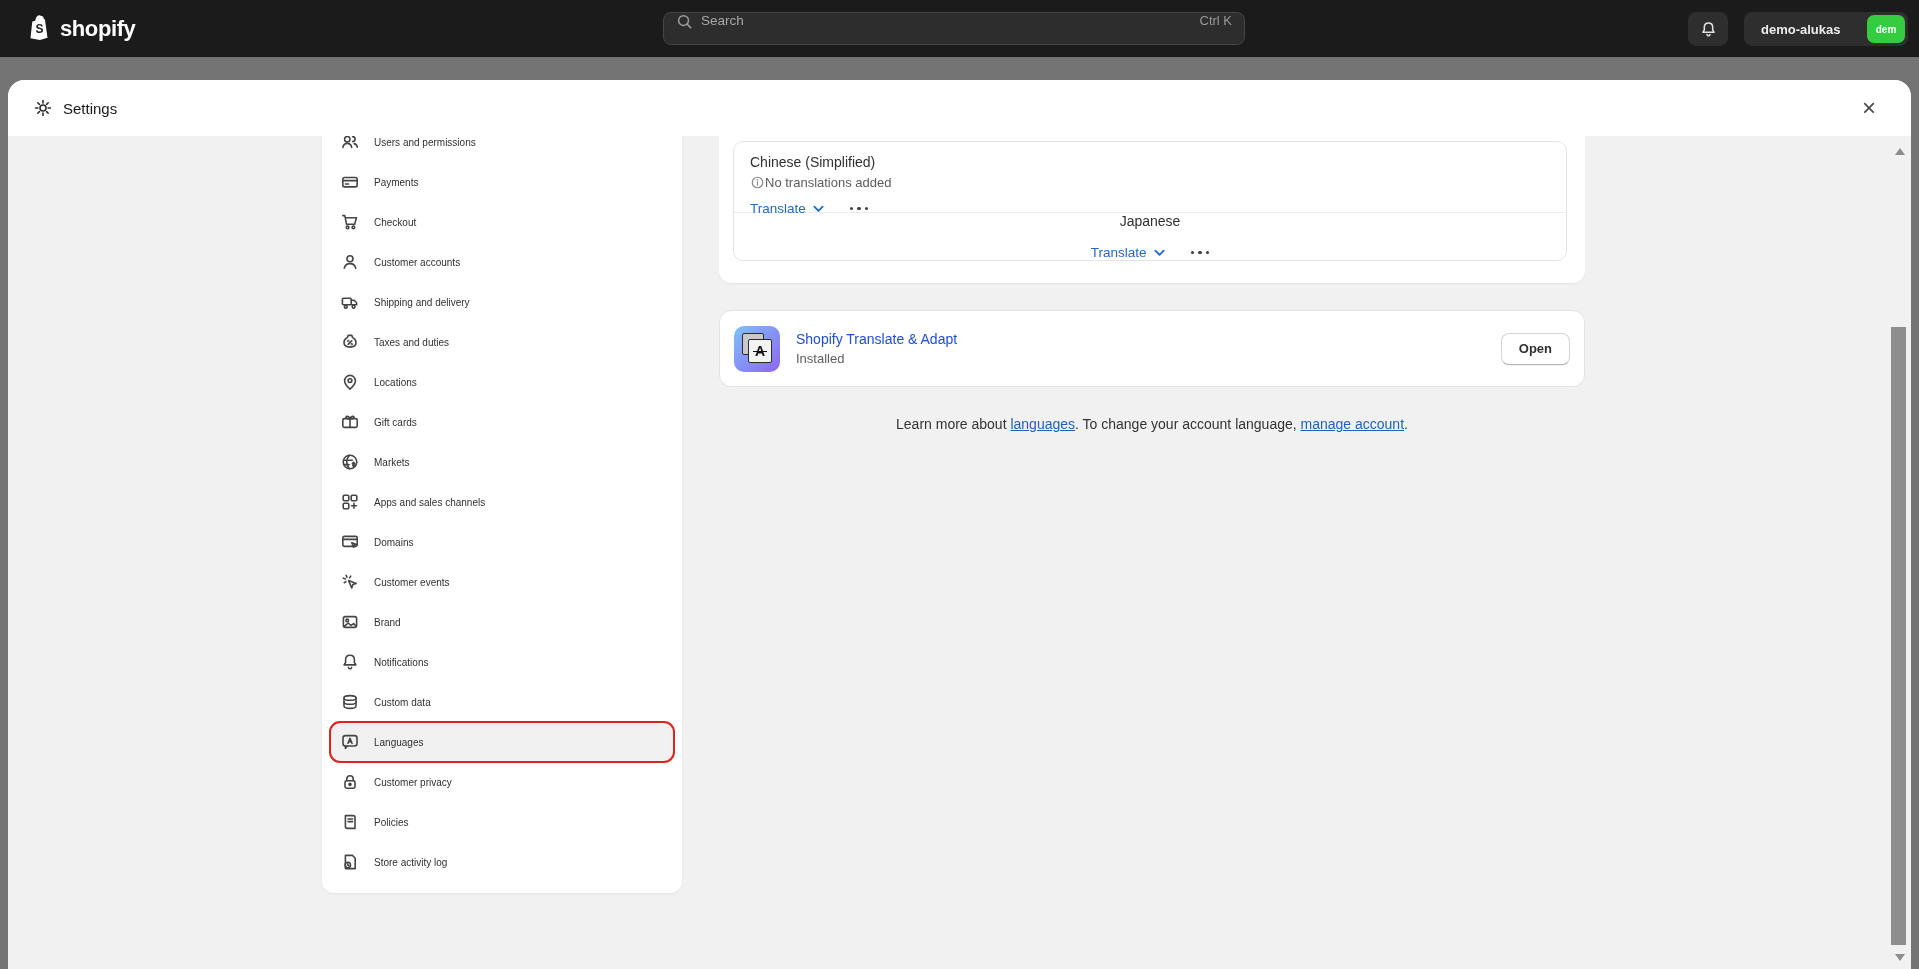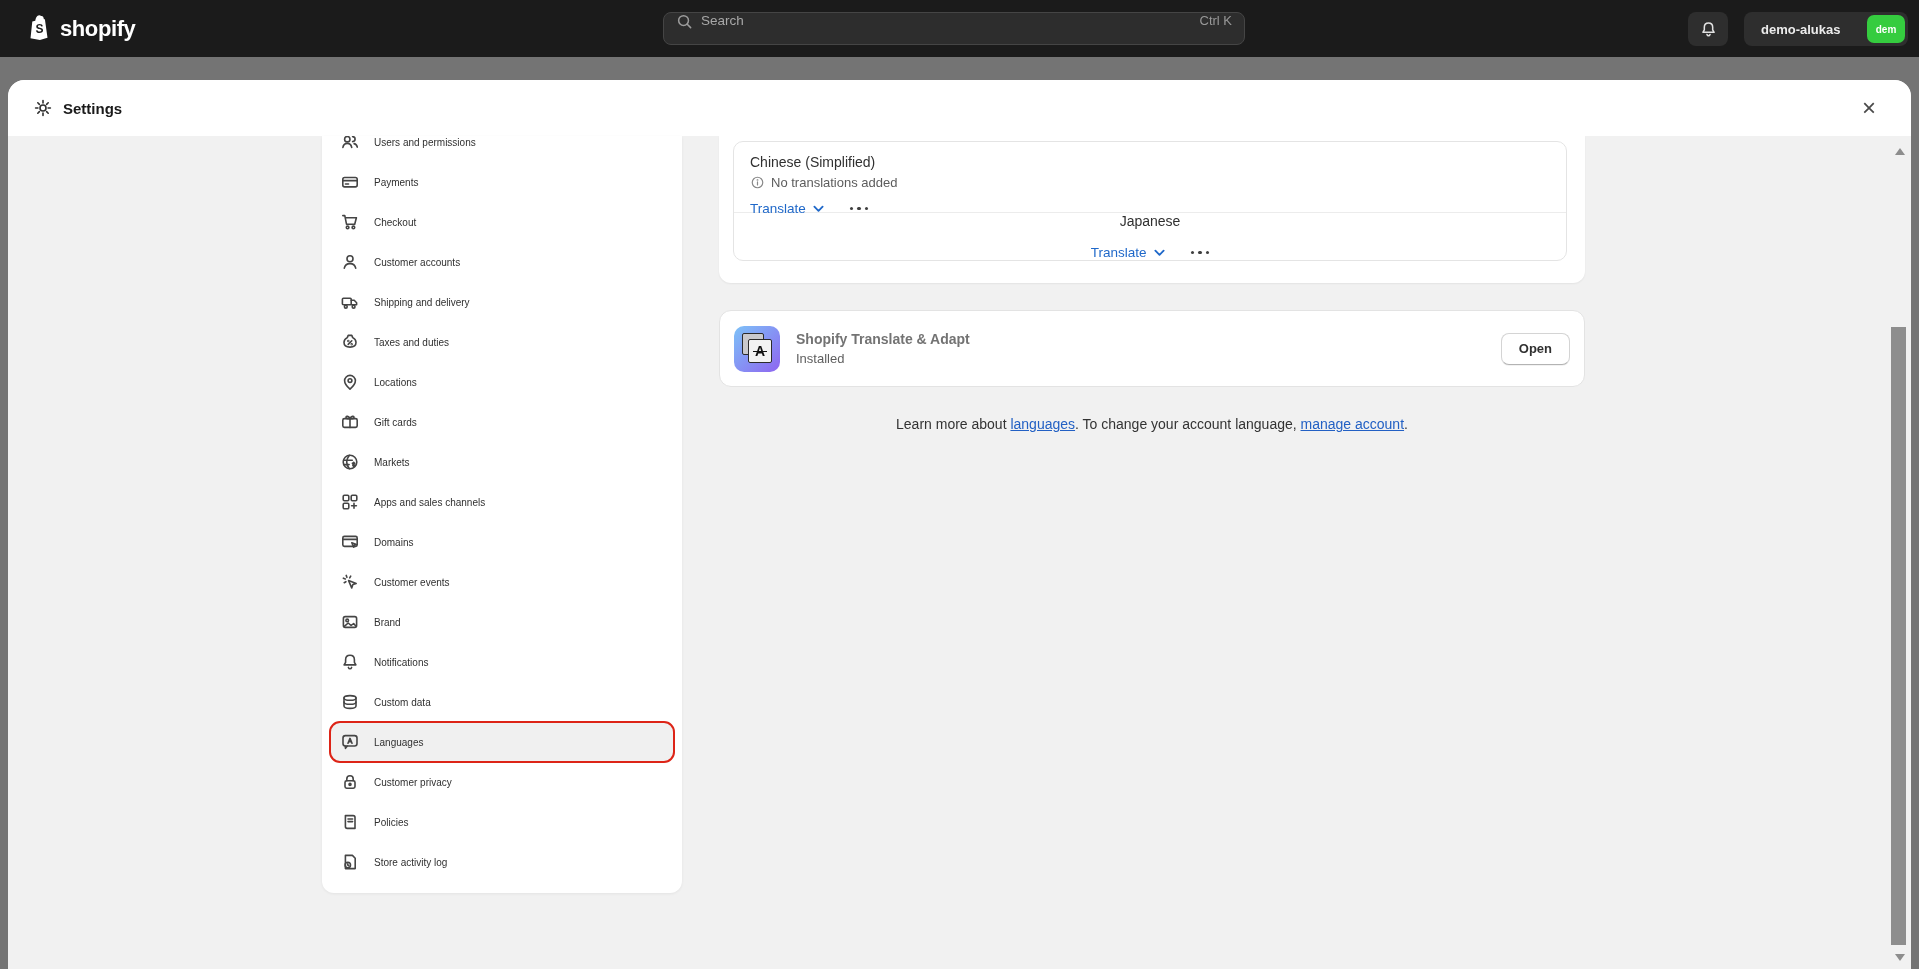--- a/index.html
+++ b/index.html
@@ -26,21 +26,21 @@
   .store-badge { position:absolute; right:3px; top:3px; width:38px; height:28px;
     border-radius:7px; display:flex; align-items:center; justify-content:center;
     color:#ffffff; font-size:10px; font-weight:700; }
 
   
   .modal { position:absolute; left:8px; top:80px; width:1903px; height:889px;
     background:#f1f1f1; border-radius:16px 16px 0 0; overflow:hidden; }
   .modal-header { position:absolute; left:0; top:0; width:100%; height:56px;
     background:#ffffff; border-radius:16px 16px 0 0; display:flex;
     align-items:center; padding-left:25px; gap:10px; }
-  .modal-title { font-size:15px; font-weight:700; color:#1a1a1a; }
+  .modal-title { font-size:15px; font-weight:400; color:#1a1a1a; }
   .close-btn { position:absolute; left:1845px; top:12px; width:32px; height:32px;
     border:none; background:transparent; font-size:24px; line-height:30px;
     color:#4a4a4a; cursor:pointer; border-radius:8px; }
 
   
   .side-panel { position:absolute; left:314px; top:56px; width:360px; height:757px;
     background:#ffffff; border-radius:0 0 12px 12px; overflow:hidden;
     box-shadow:0 1px 3px rgba(0,0,0,.06); }
   .side-list { margin-top:-14px; padding:0 8px; }
   .side-item { height:40px; display:flex; align-items:center; gap:14px;
@@ -55,21 +55,21 @@
   .lang-card { background:#ffffff; border-radius:0 0 12px 12px; height:147px;
     padding:5px 18px 0 14px; box-shadow:0 1px 2px rgba(0,0,0,.06); }
   .lang-list { border:1px solid #e4e4e4; border-radius:10px; background:#fff;
     overflow:hidden; }
   .lang-row { display:flex; align-items:center; padding:0 16px;flex-direction:column; }
   .lang-row.with-note { height:71px; border-bottom:1px solid #ececec;
     align-items:flex-start; padding-top:12px; }
   .lang-row.plain { height:47px; }
   .lang-row .left { flex:1; }
   .lang-name { font-size:14px; color:#303030; }
-  .lang-note { display:flex; align-items:center; gap:6px; margin-top:5px;
+  .lang-note { display:flex; align-items:center; margin-top:5px;
     color:#5c5c5c; font-size:13px; }
   .row-actions { display:flex; align-items:center; gap:26px; }
   .with-note .row-actions { margin-top:11px; }
   .translate-link { display:flex; align-items:center; gap:7px; border:none;
     background:transparent; color:#1f68c9; font-size:13.5px; font-weight:500;
     cursor:pointer; }
   .dots-btn { display:flex; gap:4px; border:none; background:transparent;
     cursor:pointer; padding:4px 0; }
   .dots-btn i { width:3.5px; height:3.5px; border-radius:50%; background:#3f3f3f; }
 
@@ -80,21 +80,21 @@
     background:linear-gradient(135deg,#7dc2f8 0%,#8e65f0 100%); flex:0 0 46px; }
   .app-icon .sq { position:absolute; background:#f3f3f3; border:1.5px solid #2b2b2b;
     border-radius:2px; }
   .app-icon .sq.back { left:8px; top:7px; width:22px; height:22px; background:#c9c9cc; }
   .app-icon .sq.front { left:14px; top:13px; width:24px; height:24px;
     display:flex; align-items:center; justify-content:center;
     font-size:14px; font-weight:700; color:#111; }
   .app-icon .sq.front:after { content:""; position:absolute; left:4px; right:4px;
     top:11px; height:1.5px; background:#111; }
   .app-text { margin-left:16px; }
-  .app-title { font-size:14px; font-weight:700; color:#737373; }
+  .app-title { font-size:14px; font-weight:400; color:#1d4ed8; }
   .app-sub { font-size:13px; color:#5e5e5e; margin-top:4px; }
   .open-btn { margin-left:auto; height:32px; padding:0 17px; background:#fff;
     border:1px solid #d4d4d4; border-bottom-color:#b3b3b3; border-radius:8px;
     box-shadow:0 1px 0 rgba(0,0,0,.05); font-size:13px; font-weight:700;
     color:#303030; cursor:pointer; }
 
   .footer-note { margin-top:29px; text-align:center; font-size:14px;
     color:#333333; }
   .footer-note a { color:#2260c4; text-decoration:underline; cursor:pointer; }
 

